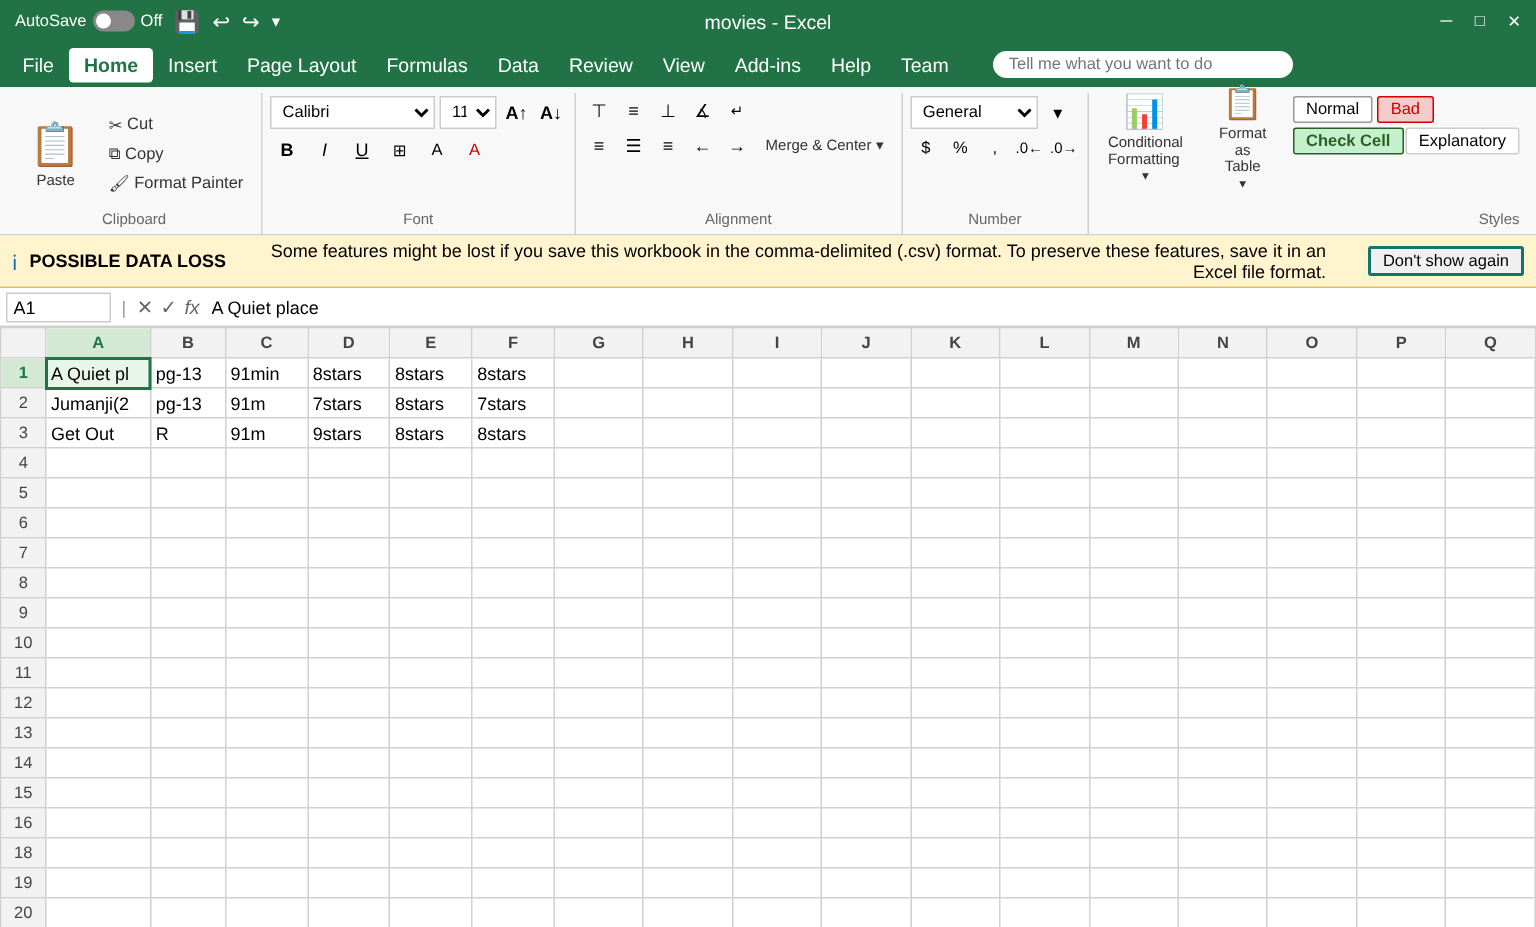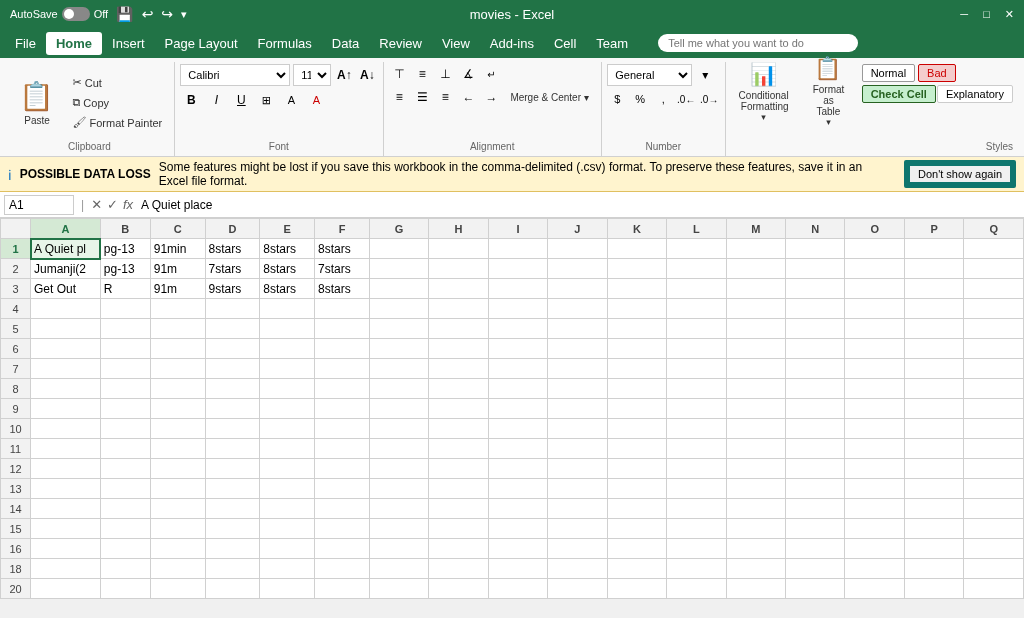--- a/index.html
+++ b/index.html
@@ -168,24 +168,24 @@
     .info-bar {
       background: #fff4ce;
       border-bottom: 1px solid #e0c060;
       display: flex;
       align-items: center;
       padding: 3px 8px;
       font-size: 12px;
       gap: 8px;
     }
     .info-icon { color: #1070c0; font-size: 14px; }
-    .info-text { flex: 1; }
+    .info-text { flex: 1; text-align: right; }
     .info-dismiss {
       background: #f0f0f0;
-      border: 6px solid #0f766e;
+      border: 2px solid #0f766e;
       padding: 2px 8px;
       cursor: pointer;
       font-size: 11px;
       border-radius: 2px;
       white-space: nowrap;
       margin-left: 20px;
     }
 
     
     .formula-bar {
@@ -343,21 +343,21 @@
 <div class="menu-bar">
   <div class="menu-item">File</div>
   <div class="menu-item active">Home</div>
   <div class="menu-item">Insert</div>
   <div class="menu-item">Page Layout</div>
   <div class="menu-item">Formulas</div>
   <div class="menu-item">Data</div>
   <div class="menu-item">Review</div>
   <div class="menu-item">View</div>
   <div class="menu-item">Add-ins</div>
-  <div class="menu-item">Cell</div>
+  <div class="menu-item">Help</div>
   <div class="menu-item">Team</div>
   <div style="flex:1; margin-left:20px;">
     <input type="text" placeholder="Tell me what you want to do" style="border: none; border-radius: 12px; padding: 3px 10px; font-size: 11px; width: 200px; outline: none;">
   </div>
 </div>
 
 <div class="ribbon">
 
   <div class="ribbon-group">
     <div class="ribbon-content">
@@ -449,21 +449,21 @@
     </div>
     <div class="ribbon-group-label">Number</div>
   </div>
 
   <div class="ribbon-group" style="min-width:280px; flex-direction:row; align-items:stretch;">
     <div style="display:flex; flex-direction:column; align-items:stretch; flex:1;">
       <div style="display:flex; gap:4px; align-items:flex-start; flex:1;">
 
         <div class="cond-btn">
           <div class="cond-icon">📊</div>
-          <span style="font-size:10px; text-align:right;">Conditional<br>Formatting</span>
+          <span style="font-size:10px; text-align:left;">Conditional<br>Formatting</span>
           <span style="font-size:9px;">▾</span>
         </div>
 
         <div class="cond-btn">
           <div class="cond-icon">📋</div>
           <span style="font-size:10px; text-align:center;">Format as<br>Table</span>
           <span style="font-size:9px;">▾</span>
         </div>
 
         <div style="display:flex; flex-direction:column; gap:3px; flex:1;">
@@ -881,20 +881,40 @@
             <td class="cell"></td>
             <td class="cell"></td>
             <td class="cell"></td>
             <td class="cell"></td>
             <td class="cell"></td>
             <td class="cell"></td>
             <td class="cell"></td>
             <td class="cell"></td>
           </tr>
           <tr>
+            <td class="row-header">19</td>
+            <td class="cell"></td>
+            <td class="cell"></td>
+            <td class="cell"></td>
+            <td class="cell"></td>
+            <td class="cell"></td>
+            <td class="cell"></td>
+            <td class="cell"></td>
+            <td class="cell"></td>
+            <td class="cell"></td>
+            <td class="cell"></td>
+            <td class="cell"></td>
+            <td class="cell"></td>
+            <td class="cell"></td>
+            <td class="cell"></td>
+            <td class="cell"></td>
+            <td class="cell"></td>
+            <td class="cell"></td>
+          </tr>
+          <tr>
             <td class="row-header">20</td>
             <td class="cell"></td>
             <td class="cell"></td>
             <td class="cell"></td>
             <td class="cell"></td>
             <td class="cell"></td>
             <td class="cell"></td>
             <td class="cell"></td>
             <td class="cell"></td>
             <td class="cell"></td>

